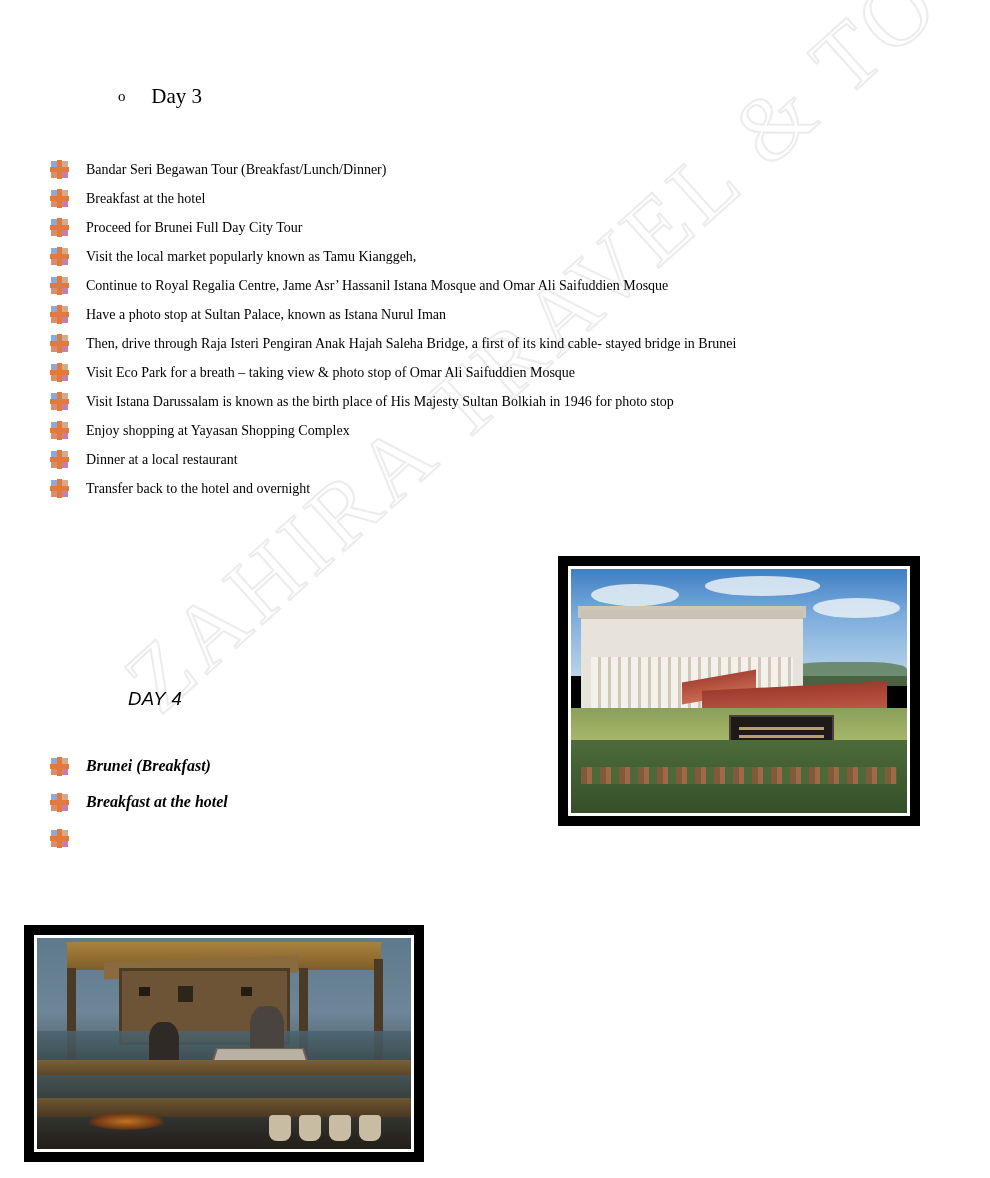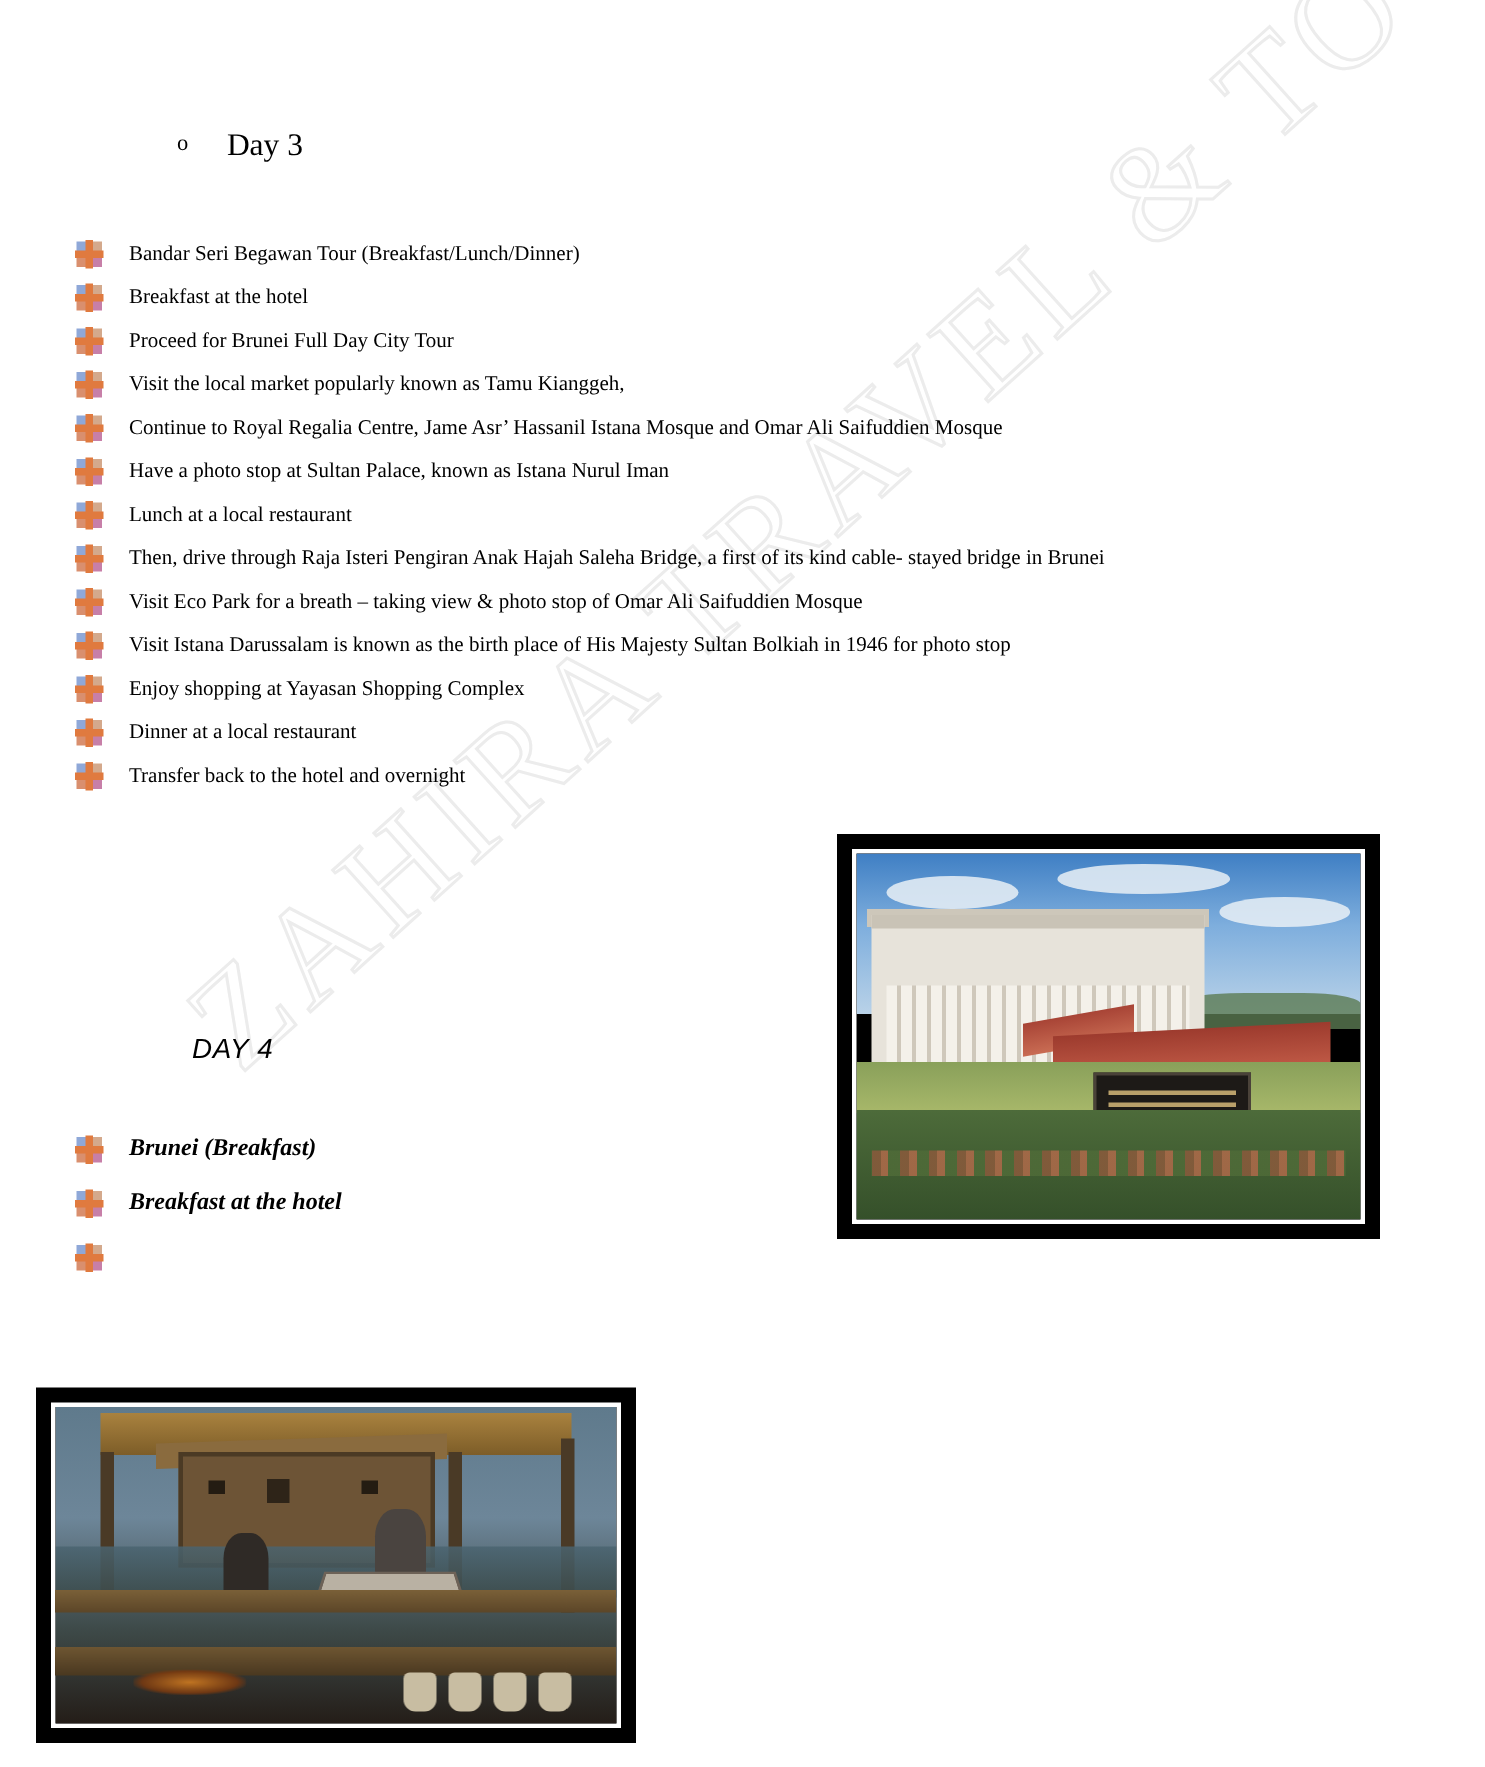--- a/index.html
+++ b/index.html
@@ -379,31 +379,20 @@
     <div class="list-item">
       <span class="marker">
           <span class="q q1"></span>
           <span class="q q2"></span>
           <span class="q q3"></span>
           <span class="q q4"></span>
           <span class="cross-h"></span>
           <span class="cross-v"></span>
         </span>
       <span>Have a photo stop at Sultan Palace, known as Istana Nurul Iman</span>
-    </div>
-    <div class="list-item">
-      <span class="marker">
-          <span class="q q1"></span>
-          <span class="q q2"></span>
-          <span class="q q3"></span>
-          <span class="q q4"></span>
-          <span class="cross-h"></span>
-          <span class="cross-v"></span>
-        </span>
-      <span>Lunch at a local restaurant</span>
     </div>
     <div class="list-item wide">
       <span class="marker">
           <span class="q q1"></span>
           <span class="q q2"></span>
           <span class="q q3"></span>
           <span class="q q4"></span>
           <span class="cross-h"></span>
           <span class="cross-v"></span>
         </span>

